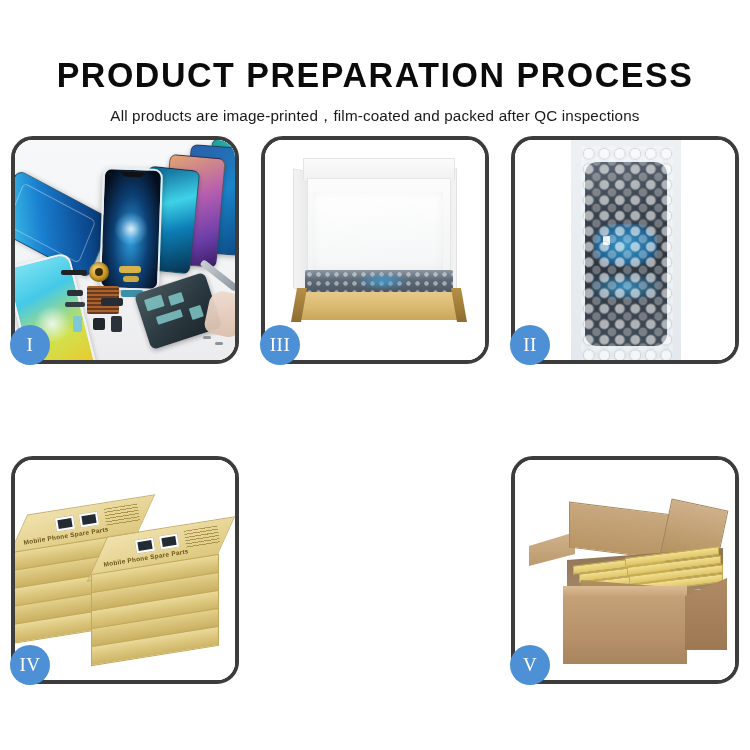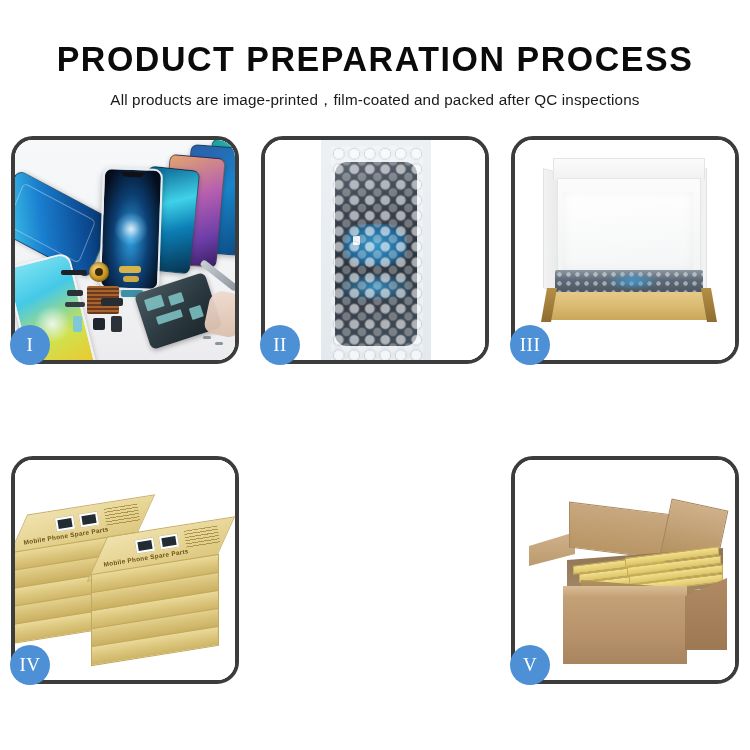--- a/index.html
+++ b/index.html
@@ -5,21 +5,21 @@
   * { box-sizing: border-box; margin: 0; padding: 0; }
   html, body {
     width: 750px; height: 750px;
     background: #ffffff;
     font-family: "Liberation Sans", sans-serif;
     overflow: hidden;
   }
   #root { position: relative; width: 750px; height: 750px; }
 
   
-  .header { position: absolute; left: 0; top: 1px; width: 750px; text-align: center; }
+  .header { position: absolute; left: 0; top: 17px; width: 750px; text-align: center; }
   .title {
     font-size: 35px; font-weight: bold; color: #0b0b0b;
     letter-spacing: 1.6px; line-height: 1;
     margin-top: 40px;
     font-family: "Liberation Sans", sans-serif;
     transform: scaleX(0.97); transform-origin: center;
   }
   .subtitle {
     font-size: 15.4px; color: #1a1a1a; font-weight: 400;
     margin-top: 14px; letter-spacing: 0.15px;
@@ -402,52 +402,52 @@
             </div>
             <div class="tweezer"></div>
             <div class="hand"></div>
             <div class="part" style="left:188px;top:196px;width:8px;height:3px;background:#8d959c;"></div>
             <div class="part" style="left:200px;top:202px;width:8px;height:3px;background:#8d959c;"></div>
           </div>
         </div>
         <div class="badge">I</div>
       </div>
 
+      <div class="panel p3">
+        <div class="panel-inner">
+          <div class="stage">
+            <div class="box3-flapL"></div>
+            <div class="box3-flapR"></div>
+            <div class="box3-lid"></div>
+            <div class="box3-back"></div>
+            <div class="foam"></div>
+            <div class="wrapped-item"></div>
+            <div class="box3-front"></div>
+          </div>
+        </div>
+        <div class="badge">III</div>
+      </div>
+
       <div class="panel p2">
         <div class="panel-inner">
           <div class="stage">
             <div class="wrapsheet">
               <div class="phone-in-wrap">
                 <div class="blue1"></div>
                 <div class="blue2"></div>
                 <div class="tag"></div>
               </div>
               <div class="bubbles"></div>
               <div class="bubbles2"></div>
             </div>
           </div>
         </div>
         <div class="badge">II</div>
       </div>
 
-      <div class="panel p3">
-        <div class="panel-inner">
-          <div class="stage">
-            <div class="box3-flapL"></div>
-            <div class="box3-flapR"></div>
-            <div class="box3-lid"></div>
-            <div class="box3-back"></div>
-            <div class="foam"></div>
-            <div class="wrapped-item"></div>
-            <div class="box3-front"></div>
-          </div>
-        </div>
-        <div class="badge">III</div>
-      </div>
-
     </div>
 
     <div class="row r2">
 
       <div class="panel p4">
         <div class="panel-inner">
           <div class="stage">
 
             <div class="stk" style="left:-4px;top:46px;">
               <div class="ktop" style="left:6px;top:0px;"></div>

